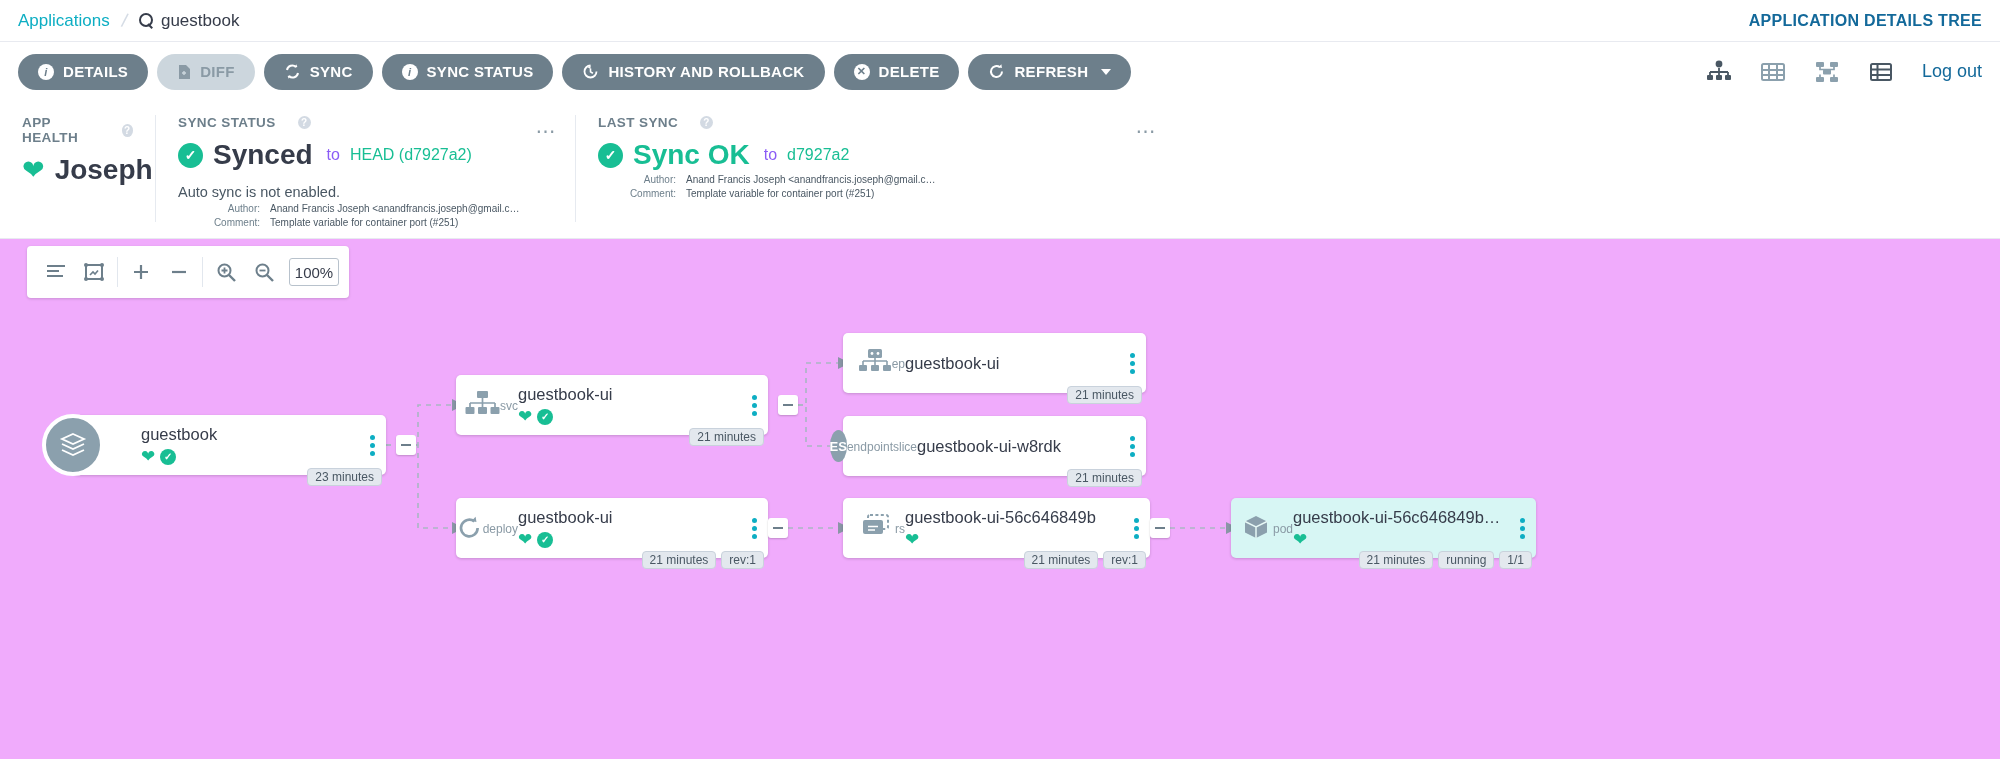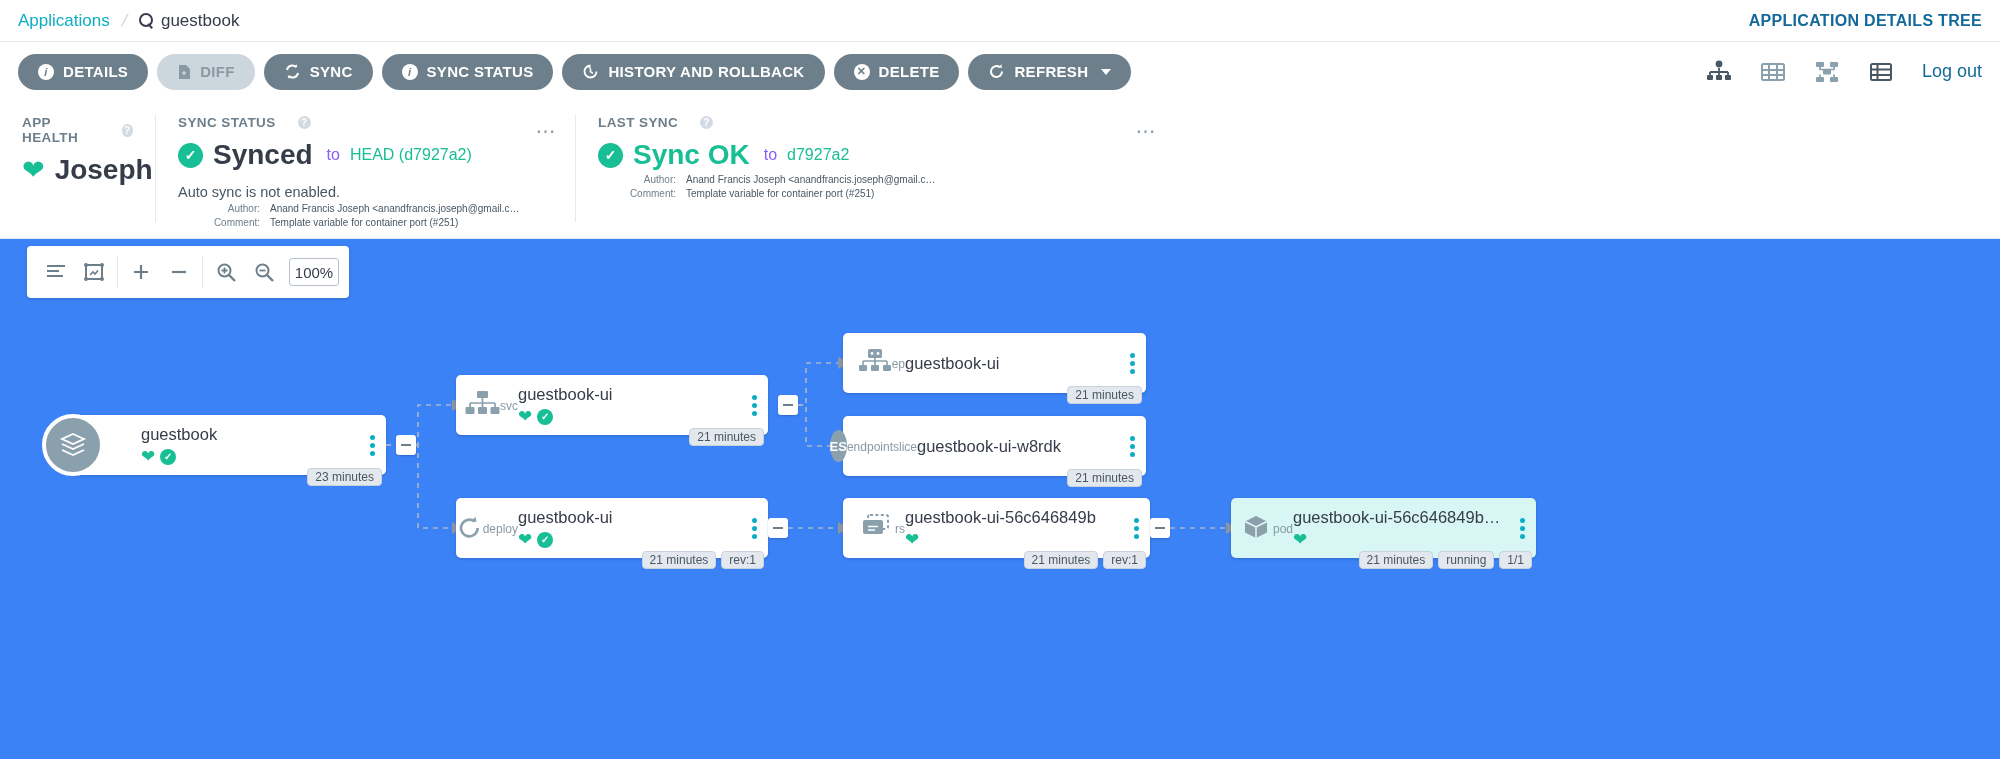--- a/index.html
+++ b/index.html
@@ -117,21 +117,21 @@
     color: #8a9aa5; font-size: 20px; letter-spacing: 1.5px; cursor: pointer;
   }
   .check-circle {
     width: 25px; height: 25px; border-radius: 50%; background: #18be94;
     display: inline-flex; align-items: center; justify-content: center;
     color: #fff; font-size: 14px; font-weight: bold;
   }
 
   
   .canvas {
-    position: relative; background: #3b82f6;
+    position: relative; background: #f0abfc;
     height: 520px; width: 2000px; overflow: hidden;
   }
   .graph-toolbar {
     position: absolute; left: 27px; top: 7px;
     background: #fff; border-radius: 4px; height: 52px;
     display: flex; align-items: center; padding: 0 10px;
     box-shadow: 0 1px 3px rgba(0,0,0,.16);
   }
   .gt-btn {
     width: 38px; height: 38px; display: flex; align-items: center; justify-content: center;

